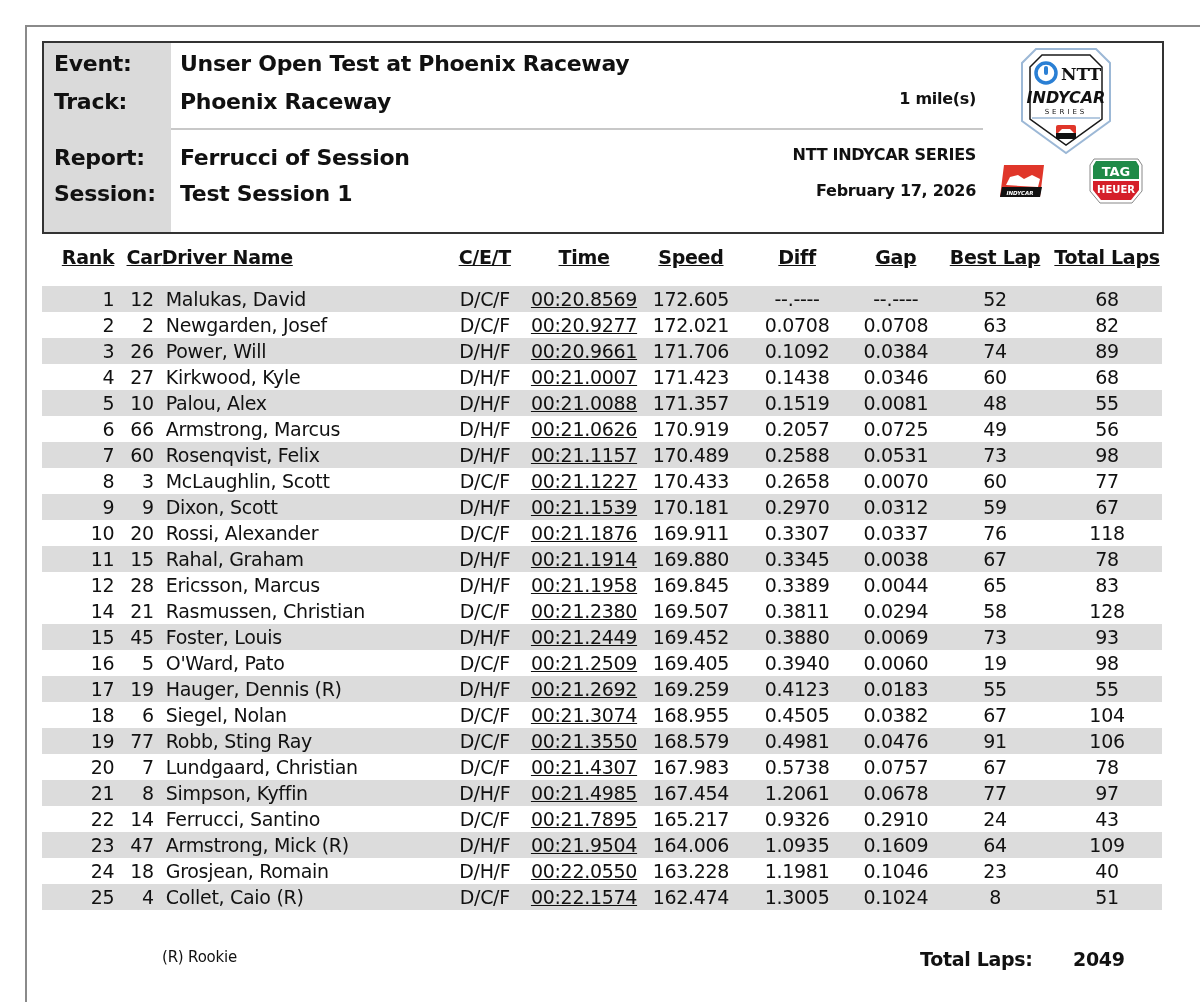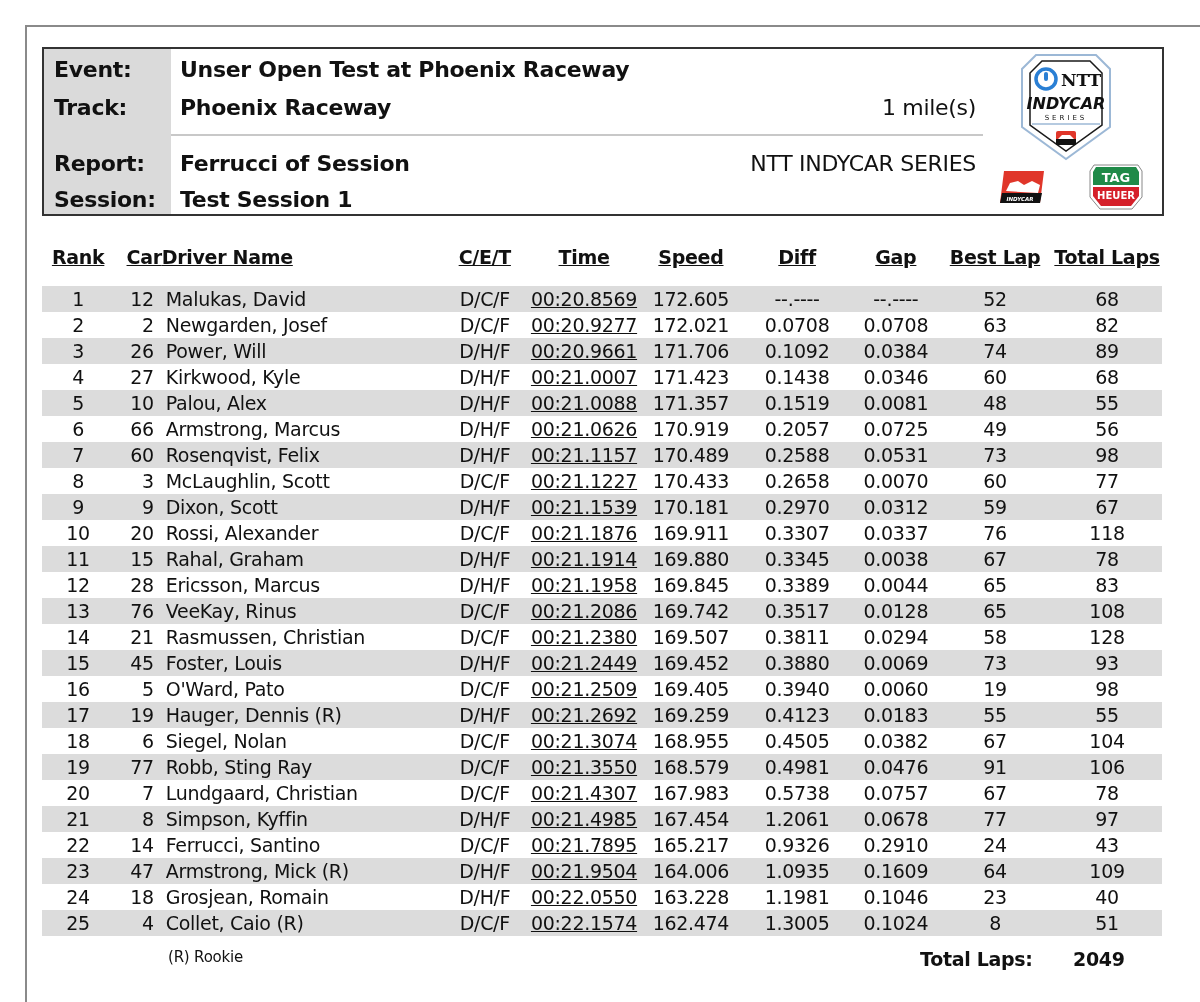--- a/index.html
+++ b/index.html
@@ -1,49 +1,49 @@
 <!DOCTYPE html>
 <html><head>
   <meta charset="utf-8">
   <style>
     html, body { margin:0; padding:0; background:#ffffff; }
     body { width:1200px; height:1002px; position:relative; overflow:hidden; font-family:"DejaVu Sans", sans-serif; color:#111; }
     .page-frame { position:absolute; left:25px; top:25px; width:1180px; height:1000px; border-left:2px solid #8a8a8a; border-top:2px solid #8a8a8a; box-sizing:border-box; background:#fff; }
 
-    .header-box { position:absolute; left:42px; top:47px; width:1122px; height:169px; border:2px solid #333; box-sizing:border-box; background:#fff; }
+    .header-box { position:absolute; left:42px; top:41px; width:1122px; height:193px; border:2px solid #333; box-sizing:border-box; background:#fff; }
     .hdr-labels { position:absolute; left:0; top:0; width:127px; height:100%; background:#dadada; }
     .hdr-label { position:absolute; left:10px; font-weight:bold; font-size:22px; letter-spacing:-0.3px; }
     .hdr-value { position:absolute; left:136px; font-weight:bold; font-size:22px; letter-spacing:-0.3px; white-space:nowrap; }
-    .hdr-right { position:absolute; right:186px; font-weight:normal; font-size:22px; letter-spacing:-0.3px; white-space:nowrap; text-align:right; }
+    .hdr-right { position:absolute; right:186px; font-weight:bold; font-size:16px; letter-spacing:-0.3px; white-space:nowrap; text-align:right; }
     .hdr-divider { position:absolute; left:127px; top:85px; width:812px; height:2px; background:#c8c8c8; }
 
     .logo-area { position:absolute; right:0; top:0; width:170px; height:165px; }
     .ntt-shield { position:absolute; left:26px; top:2px; width:96px; height:112px; }
     .indycar-flag { position:absolute; left:6px; top:118px; width:50px; height:40px; }
     .tag-logo { position:absolute; left:96px; top:114px; width:56px; height:48px; }
 
     table.results { position:absolute; left:42px; top:246px; width:1120px; border-collapse:collapse; font-size:19px; letter-spacing:-0.3px; }
     table.results th { font-weight:bold; text-decoration:underline; font-size:19px; padding:0 0 18px 0; white-space:nowrap; }
     table.results td { height:26px; padding:0; white-space:nowrap; }
     table.results tr.striped td { background:#dcdcdc; }
-    .c-rank { width:73px; text-align:center; }
+    .c-rank { width:73px; text-align:right; }
     .c-car { width:40px; text-align:right; padding-right:8px !important; }
     .c-name { width:280px; text-align:left; }
     .c-cet { width:85px; text-align:center; }
     .c-time { width:115px; text-align:center;text-decoration:underline; }
     .c-speed { width:100px; text-align:center; }
     .c-diff { width:115px; text-align:center; }
     .c-gap { width:85px; text-align:center; }
     .c-best { width:115px; text-align:center; }
     .c-total { width:110px; text-align:center; }
     th.c-car { padding-right:0 !important; padding-left:0; text-align:right; }
     th.c-name { padding-left:4px; }
     td.c-name { padding-left:4px !important; }
 
-    .footnote { position:absolute; left:168px; top:948px; font-size:15px; letter-spacing:-0.2px; }
+    .footnote { position:absolute; left:162px; top:948px; font-size:15px; letter-spacing:-0.2px; }
     .total-laps-label { position:absolute; left:920px; top:948px; font-weight:bold; font-size:19px; letter-spacing:-0.3px; }
     .total-laps-value { position:absolute; left:1073px; top:948px; font-weight:bold; font-size:19px; letter-spacing:-0.3px; }
   </style>
 </head>
 <body>
 
 <div class="page-frame"></div>
 
 <div class="header-box">
   <div class="hdr-labels"></div>
@@ -53,20 +53,21 @@
   <div class="hdr-label" style="top:102px">Report:</div>
   <div class="hdr-label" style="top:138px">Session:</div>
 
   <div class="hdr-value" style="top:46px">Phoenix Raceway</div>
   <div class="hdr-value" style="top:8px">Unser Open Test at Phoenix Raceway</div>
   <div class="hdr-value" style="top:102px">Ferrucci of Session</div>
   <div class="hdr-value" style="top:138px">Test Session 1</div>
 
   <div class="hdr-right" style="top:46px">1 mile(s)</div>
   <div class="hdr-right" style="top:102px">NTT INDYCAR SERIES</div>
+  <div class="hdr-right" style="top:138px">February 17, 2026</div>
 
   <div class="hdr-divider"></div>
 
   <div class="logo-area">
     <svg class="ntt-shield" viewBox="0 0 96 112">
       <path d="M18 4 H78 L92 18 V76 L48 108 L4 76 V18 Z" fill="#ffffff" stroke="#9cb8d6" stroke-width="2"></path>
       <path d="M24 10 H72 L84 22 V74 L48 100 L12 74 V22 Z" fill="none" stroke="#1a1a1a" stroke-width="1.5"></path>
       <circle cx="28" cy="28" r="10" fill="none" stroke="#2a7fd4" stroke-width="3.5"></circle>
       <rect x="26" y="21" width="4" height="9" rx="2" fill="#2a7fd4"></rect>
       <text x="43" y="35" font-family="DejaVu Serif, serif" font-weight="bold" font-size="17" fill="#111">NTT</text>
@@ -248,32 +249,20 @@
         <td class="c-car">28</td>
         <td class="c-name">Ericsson, Marcus</td>
         <td class="c-cet">D/H/F</td>
         <td class="c-time">00:21.1958</td>
         <td class="c-speed">169.845</td>
         <td class="c-diff">0.3389</td>
         <td class="c-gap">0.0044</td>
         <td class="c-best">65</td>
         <td class="c-total">83</td>
       </tr>
-      <tr class="striped">
-        <td class="c-rank">13</td>
-        <td class="c-car">76</td>
-        <td class="c-name">VeeKay, Rinus</td>
-        <td class="c-cet">D/C/F</td>
-        <td class="c-time">00:21.2086</td>
-        <td class="c-speed">169.742</td>
-        <td class="c-diff">0.3517</td>
-        <td class="c-gap">0.0128</td>
-        <td class="c-best">65</td>
-        <td class="c-total">108</td>
-      </tr>
       <tr>
         <td class="c-rank">14</td>
         <td class="c-car">21</td>
         <td class="c-name">Rasmussen, Christian</td>
         <td class="c-cet">D/C/F</td>
         <td class="c-time">00:21.2380</td>
         <td class="c-speed">169.507</td>
         <td class="c-diff">0.3811</td>
         <td class="c-gap">0.0294</td>
         <td class="c-best">58</td>

